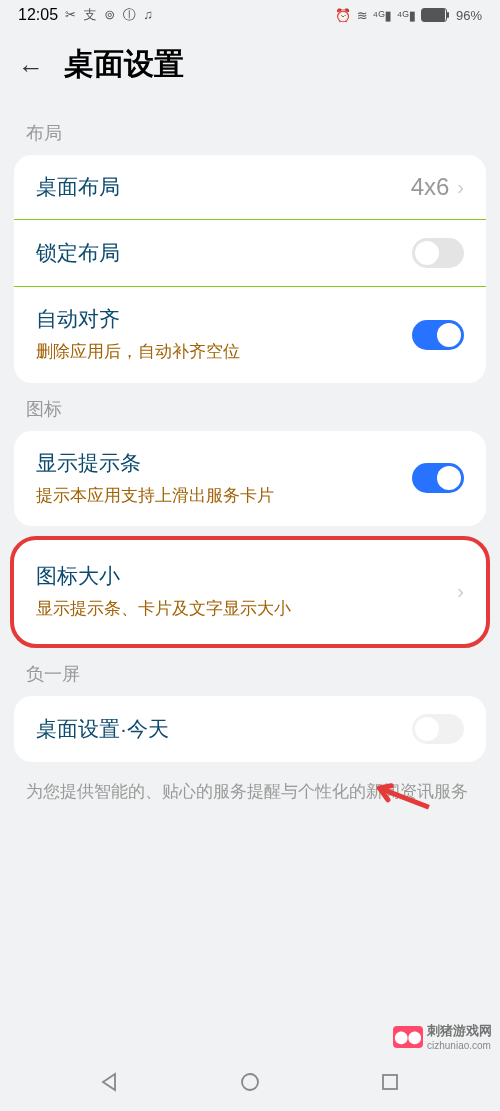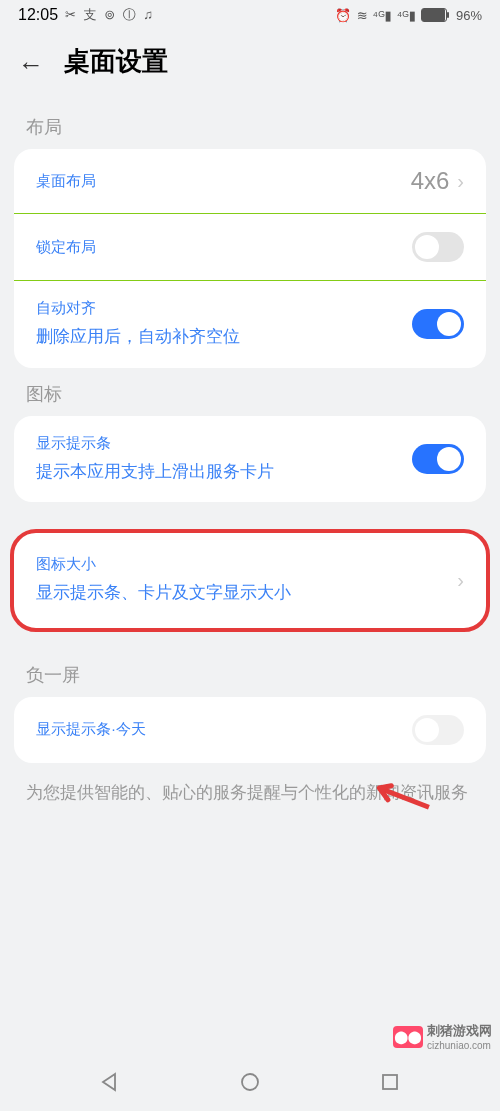--- a/index.html
+++ b/index.html
@@ -25,62 +25,62 @@
     .status-right { display: flex; align-items: center; gap: 5px; font-size: 13px; }
     .status-time { font-size: 16px; font-weight: 500; color: #000; }
     .status-icons { font-size: 13px; letter-spacing: 2px; }
     .header {
       display: flex;
       align-items: center;
       padding: 14px 18px 22px;
       gap: 20px;
     }
     .back-arrow { font-size: 26px; color: #333; }
-    .header-title { font-size: 26px; font-weight: 600; }
+    .header-title { font-size: 30px; font-weight: 600; }
     .section-label {
       padding: 14px 26px 10px;
       font-size: 18px;
       color: #999;
     }
     .card {
       background: #fff;
       margin: 0 14px;
       border-radius: 18px;
       overflow: hidden;
     }
     .row {
       padding: 18px 22px;
       display: flex;
       align-items: center;
       justify-content: space-between;
       position: relative;
     }
     .row + .row { border-top: 1px solid #84cc16; }
     .row-main { flex: 1; }
-    .row-title { font-size: 15px; color: #3b82f6; }
-    .row-sub { font-size: 17px; color: #3b82f6; margin-top: 6px; line-height: 1.5; }
+    .row-title { font-size: 21px; color: #0c4a6e; }
+    .row-sub { font-size: 17px; color: #a16207; margin-top: 6px; line-height: 1.5; }
     .row-value { font-size: 24px; color: #999; margin-right: 8px; }
     .chevron { color: #ccc; font-size: 20px; }
     .toggle {
       width: 52px; height: 30px; border-radius: 15px;
       position: relative; flex-shrink: 0;
     }
     .toggle::after {
       content: ''; position: absolute; width: 24px; height: 24px;
       border-radius: 50%; background: #fff; top: 3px; transition: none;
     }
     .toggle.off { background: #e4e4e4; }
     .toggle.off::after { left: 3px; }
     .toggle.on { background: #2773ff; }
     .toggle.on::after { right: 3px; }
     .toggle.disabled { opacity: 0.5; }
     .highlight-box {
       border: 4px solid #e43a3a;
       border-radius: 26px;
-      margin: 17px 10px;
+      margin: 0 10px;
       background: #fff;
     }
     .highlight-box .row { padding: 22px 22px; }
     .note-text {
       padding: 16px 26px;
       font-size: 17px;
       color: #999;
       line-height: 1.6;
     }
     .arrow-annotation {
@@ -198,21 +198,21 @@
   <svg width="60" height="50" viewBox="0 0 60 50">
     <path d="M50 45 L10 10" stroke="#e43a3a" stroke-width="5" fill="none"></path>
     <path d="M10 10 L22 12 M10 10 L14 24" stroke="#e43a3a" stroke-width="5" fill="none" stroke-linecap="round"></path>
   </svg>
 </div>
 
 <div class="section-label">负一屏</div>
 <div class="card">
   <div class="row">
     <div class="row-main">
-        <div class="row-title">显示提示条·今天</div>
+        <div class="row-title">桌面设置·今天</div>
       </div>
     <div class="toggle off disabled"></div>
   </div>
 </div>
 <div class="note-text">为您提供智能的、贴心的服务提醒与个性化的新闻资讯服务</div>
 
 <div class="watermark">
   <div class="watermark-logo">⬤⬤</div>
   <div>
     <div style="font-weight:600;color:#737373">刺猪游戏网</div>

